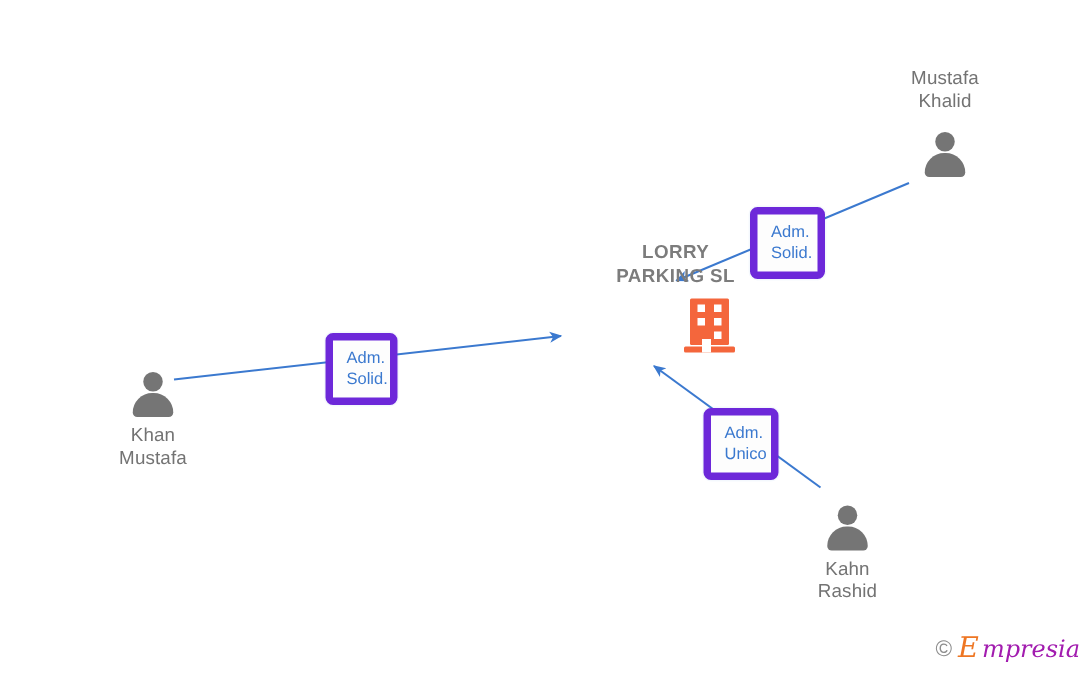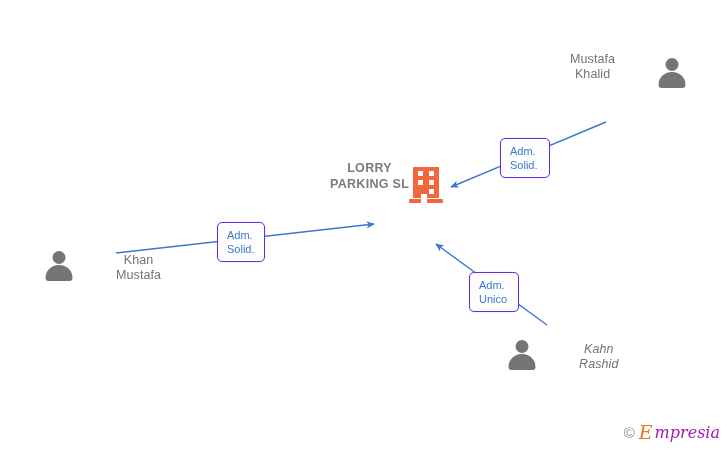--- a/index.html
+++ b/index.html
@@ -23,23 +23,23 @@
     left: 0;
     top: 0;
     width: 728px;
     height: 450px;
   }
 
   
   .node {
     position: absolute;
     display: flex;
+    flex-direction: column;
     align-items: center;
     width: 120px;
-    gap: 40px;
   }
   .node-label {
     font-size: 12.5px;
     color: #737373;
     text-align: center;
     line-height: 15px;
     white-space: pre-line;
     letter-spacing: 0.1px;
   }
   .person-icon {
@@ -65,22 +65,22 @@
     width: 27px;
     height: 16px;
     background: #757575;
     border-radius: 13px 13px 3px 3px;
   }
 
   
   .company {
     position: absolute;
     display: flex;
-    flex-direction: row;
-    align-items: flex-start;
+    flex-direction: column;
+    align-items: flex-end;
     width: 160px;
   }
   .company-name {
     font-size: 12.5px;
     font-weight: bold;
     color: #7c7c7c;
     text-align: center;
     line-height: 16px;
     white-space: pre-line;
     letter-spacing: 0.3px;
@@ -122,21 +122,21 @@
     width: 6px;
     height: 9px;
     background: #ffffff;
   }
 
   
   .edge-label {
     position: absolute;
     box-sizing: border-box;
     background: #fdfdfd;
-    border: 1px solid #6d28d9;
+    border: 5px solid #6d28d9;
     border-radius: 5px;
     color: #3b79cf;
     font-size: 11px;
     line-height: 14px;
     text-align: left;
     padding: 5px 8px 5px 9px;
     white-space: pre-line;
     box-shadow: 0 0 0 1px rgba(74,135,216,0.06);
   }
 
@@ -220,21 +220,21 @@
     </div>
     <div class="node-label" style="margin-top:5px;">Khan
 Mustafa</div>
   </div>
 
   <div class="node" style="left:505px; top:337px;">
     <div class="person-icon">
       <div class="head"></div>
       <div class="body"></div>
     </div>
-    <div class="node-label" style="margin-top:5px;font-style:italic;">Kahn
+    <div class="node-label" style="margin-top:5px;">Kahn
 Rashid</div>
   </div>
 
   <div class="edge-label" style="left:500px; top:138px; width:50px;">Adm.
 Solid.</div>
 
   <div class="edge-label" style="left:217px; top:222px; width:48px;">Adm.
 Solid.</div>
 
   <div class="edge-label" style="left:469px; top:272px; width:50px;">Adm.

